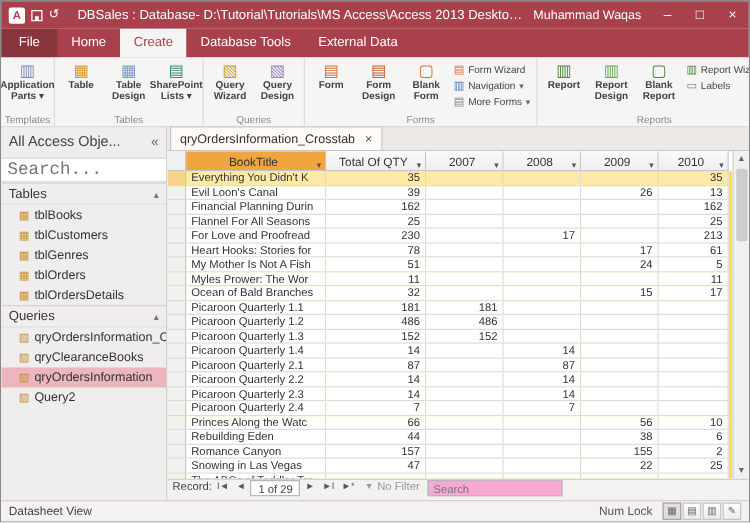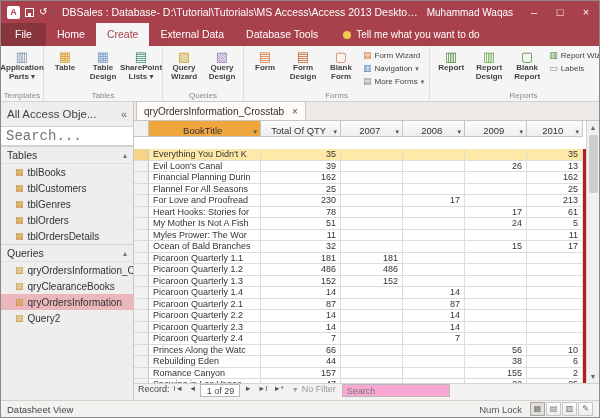--- a/index.html
+++ b/index.html
@@ -69,21 +69,21 @@
   .sheet { flex:1; display:flex; min-height:0; background:#fff; }
   .gridwrap { flex:1; display:flex; flex-direction:column; min-width:0; overflow:hidden; }
   .grid-header { display:flex; height:16px; flex:0 0 auto; font-size:9.5px; }
   .hcell { background:linear-gradient(#fbfbfb,#eeeeee); border-right:1px solid #c6c6c6; border-bottom:1px solid #c6c6c6;
     display:flex; align-items:flex-end; padding:0 3px; overflow:hidden; white-space:nowrap; }
   .hcell .hlabel { flex:1; text-align:center; overflow:hidden; }
   .hcell.hl { background:var(--header_highlight); }
   .hsel { width:15px; flex:0 0 auto; background:#f1f1f1; border-right:1px solid #c6c6c6; border-bottom:1px solid #c6c6c6; }
   .filter-arrow { font-size:7px; color:#555; }
 
-  .grid-rows { flex:1; overflow:hidden; background:#b91c1c;margin-top:12px; }
+  .grid-rows { flex:1; overflow:hidden; background:#fde047; }
   .grow { display:flex; height:11.5px; font-size:9px; }
   .cell { border-right:1px solid #dcdcdc; border-bottom:1px solid #dcdcdc; padding:0 4px;
     display:flex; align-items:center; white-space:nowrap; overflow:hidden; background:#fff; }
   .cell.num { justify-content:flex-end; }
   .selcell { width:15px; flex:0 0 auto; background:#f1f1f1; border-right:1px solid #c6c6c6; border-bottom:1px solid #dcdcdc; }
   .grow.selrow .cell { background:var(--row_highlight); }
   .grow.selrow .selcell { background:#f6d389; }
   .w1{width:112px; flex:0 0 auto;} .w2{width:80px; flex:0 0 auto;} .w3{width:62px; flex:0 0 auto;}
   .w4{width:62px; flex:0 0 auto;} .w5{width:62px; flex:0 0 auto;} .w6{width:56px; flex:0 0 auto;}
 
@@ -130,27 +130,23 @@
       <span class="winbtn">□</span>
       <span class="winbtn">×</span>
     </div>
   </div>
 
   <div class="tabrow">
     <div style="display:flex;">
         <div class="rtab file">File</div>
         <div class="rtab">Home</div>
         <div class="rtab active">Create</div>
+        <div class="rtab">Database Tools</div>
         <div class="rtab">External Data</div>
-        <div class="rtab">Database Tools</div>
-      </div>
-    <div class="tellme">
-      <span class="bulb"></span>
-      <span>Tell me what you want to do</span>
-    </div>
+      </div>
   </div>
 
   <div class="ribbon" id="ribbon-groups">
       <div class="rgroup">
         <div class="rbuttons">
           <div class="rbtn-large">
             <span class="ricon" style="color: rgb(126, 143, 169);">▥</span>
             <span class="rlabel-text">Application Parts ▾</span>
           </div>
         </div>

